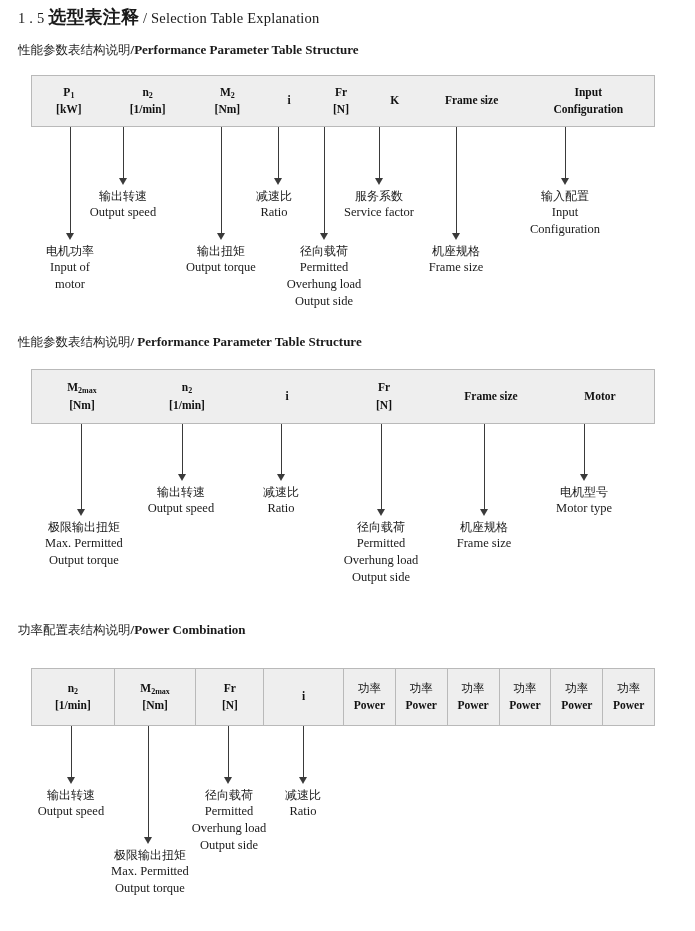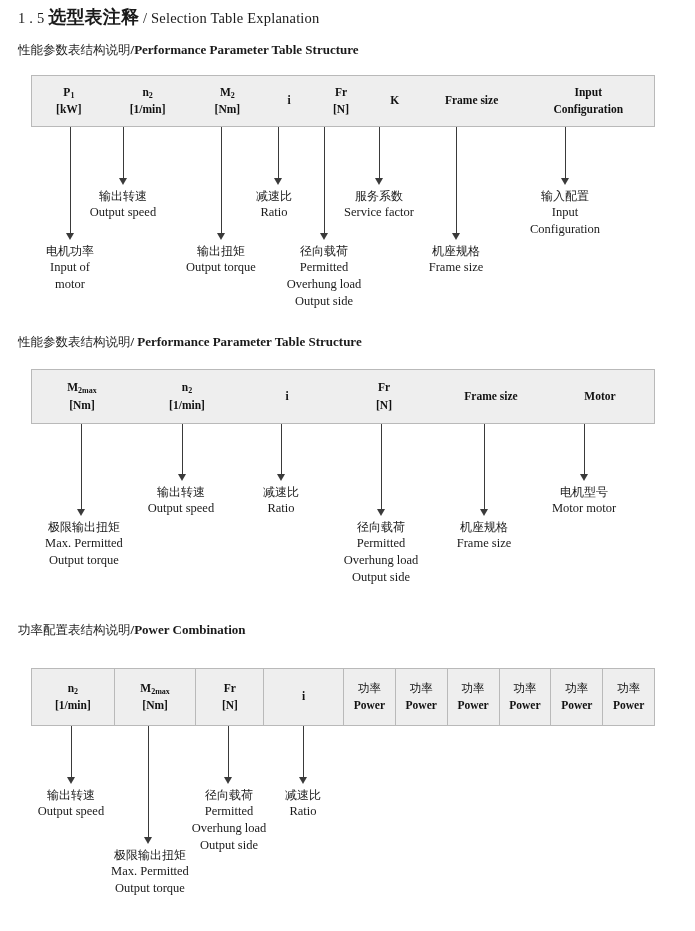--- a/index.html
+++ b/index.html
@@ -276,21 +276,21 @@
 <div class="abs ann" style="left:131px; top:484px; width:100px;">
   <span class="cn">输出转速</span>
   <span class="en">Output speed</span>
 </div>
 <div class="abs ann" style="left:245px; top:484px; width:72px;">
   <span class="cn">减速比</span>
   <span class="en">Ratio</span>
 </div>
 <div class="abs ann" style="left:529px; top:484px; width:110px;">
   <span class="cn">电机型号</span>
-  <span class="en">Motor motor</span>
+  <span class="en">Motor type</span>
 </div>
 
 <div class="abs ann" style="left:28px; top:519px; width:112px;">
   <span class="cn">极限输出扭矩</span>
   <span class="en">Max. Permitted</span>
   <span class="en">Output  torque</span>
 </div>
 <div class="abs ann" style="left:323px; top:519px; width:116px;">
   <span class="cn">径向载荷</span>
   <span class="en">Permitted</span>

